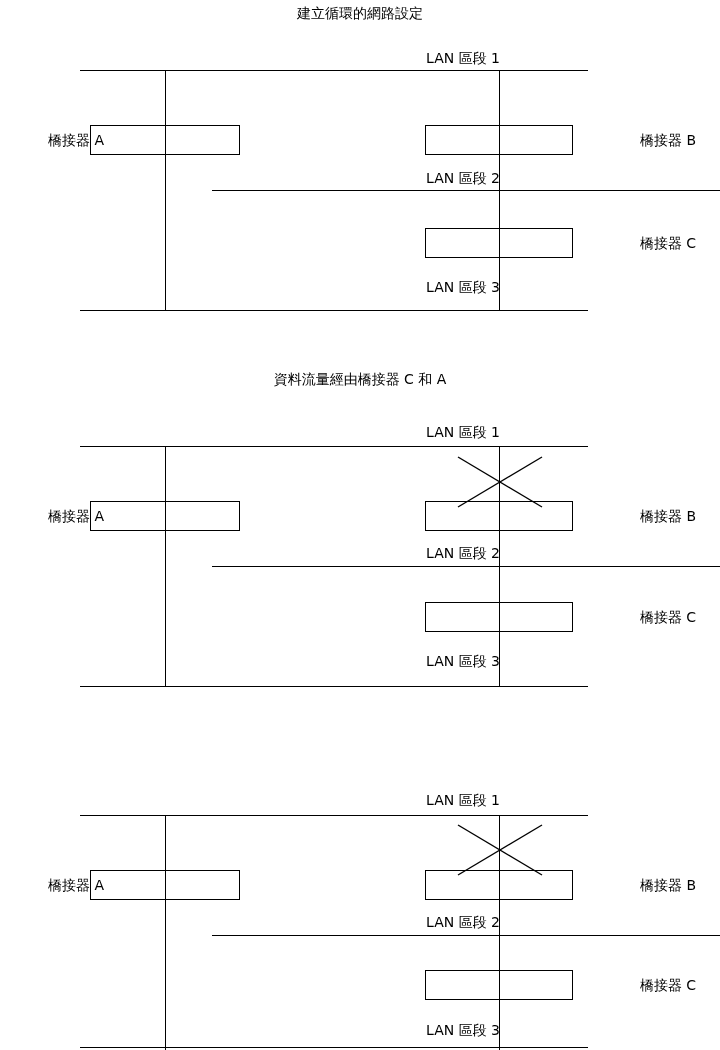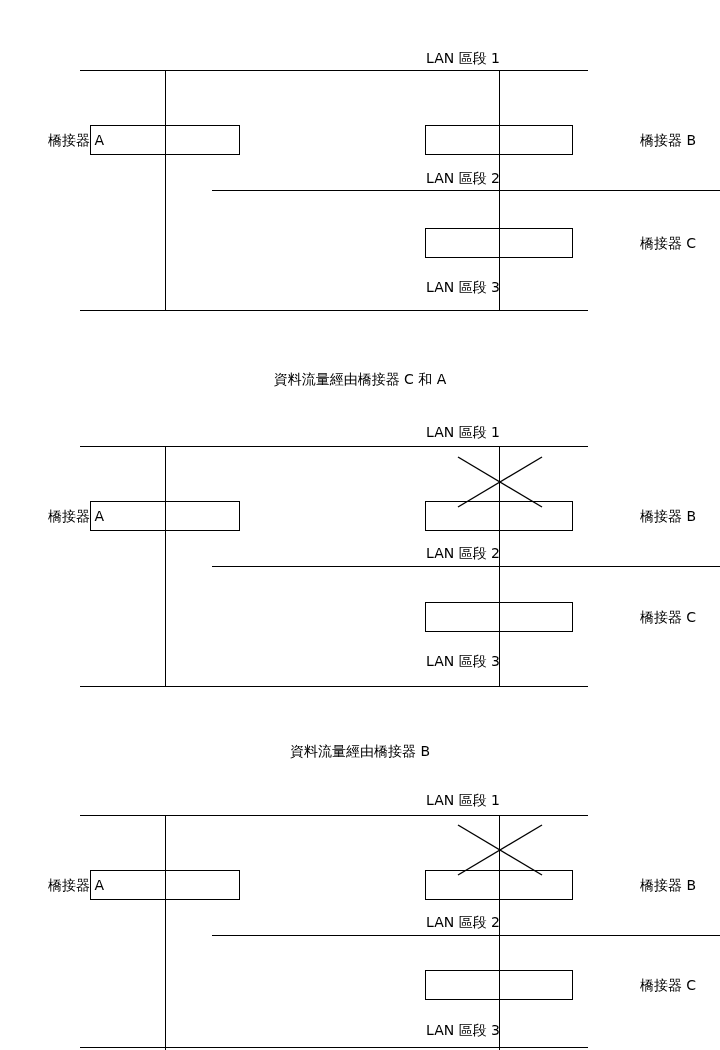--- a/index.html
+++ b/index.html
@@ -68,20 +68,21 @@
 
   .block-x {
     position: absolute;
   }
   .block-x svg { display: block; }
 </style>
 </head>
 <body>
 
 <div class="panel" style="top:0px; height:340px;">
+  <div class="panel-title" style="top:4px;">建立循環的網路設定</div>
 
   <div class="seg-label" style="left:180px; top:50px; width:320px;">LAN 區段 1</div>
   <div class="hline" style="left:80px; top:70px; width:508px;"></div>
 
   <div class="vline" style="left:165px; top:70px; height:240px;"></div>
 
   <div class="vline" style="left:499px; top:70px; height:240px;"></div>
 
   <div class="bridge-box" style="left:90px; top:125px; width:150px; height:30px;"></div>
   <div class="bridge-label left" style="left:0px; top:132px; width:84px;">橋接器 A</div>
@@ -125,21 +126,20 @@
   <div class="hline" style="left:212px; top:204px; width:508px;"></div>
 
   <div class="bridge-box" style="left:425px; top:240px; width:148px; height:30px;"></div>
   <div class="bridge-label right" style="left:583px; top:247px; width:130px;">橋接器 C</div>
 
   <div class="seg-label" style="left:180px; top:291px; width:320px;">LAN 區段 3</div>
   <div class="hline" style="left:80px; top:324px; width:508px;"></div>
 </div>
 
 <div class="panel" style="top:732px; height:318px;">
-  <div class="panel-title" style="top:10px;">資料流量經由橋接器 B</div>
 
   <div class="seg-label" style="left:180px; top:60px; width:320px;">LAN 區段 1</div>
   <div class="hline" style="left:80px; top:83px; width:508px;"></div>
 
   <div class="vline" style="left:165px; top:83px; height:235px;"></div>
   <div class="vline" style="left:499px; top:83px; height:235px;"></div>
 
   <div class="block-x" style="left:455px; top:89px;">
     <svg width="90" height="58" viewBox="0 0 90 58" aria-hidden="true">
       <line x1="3" y1="4" x2="87" y2="54" stroke="#000" stroke-width="1.4"></line>

